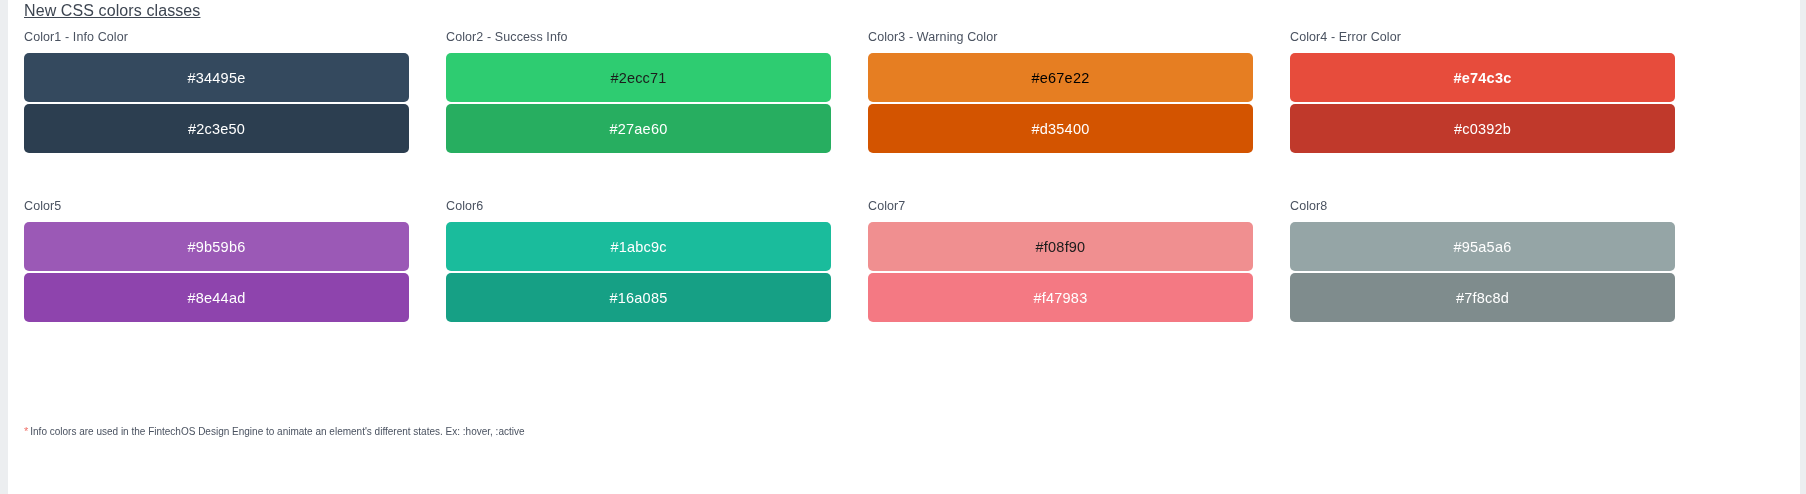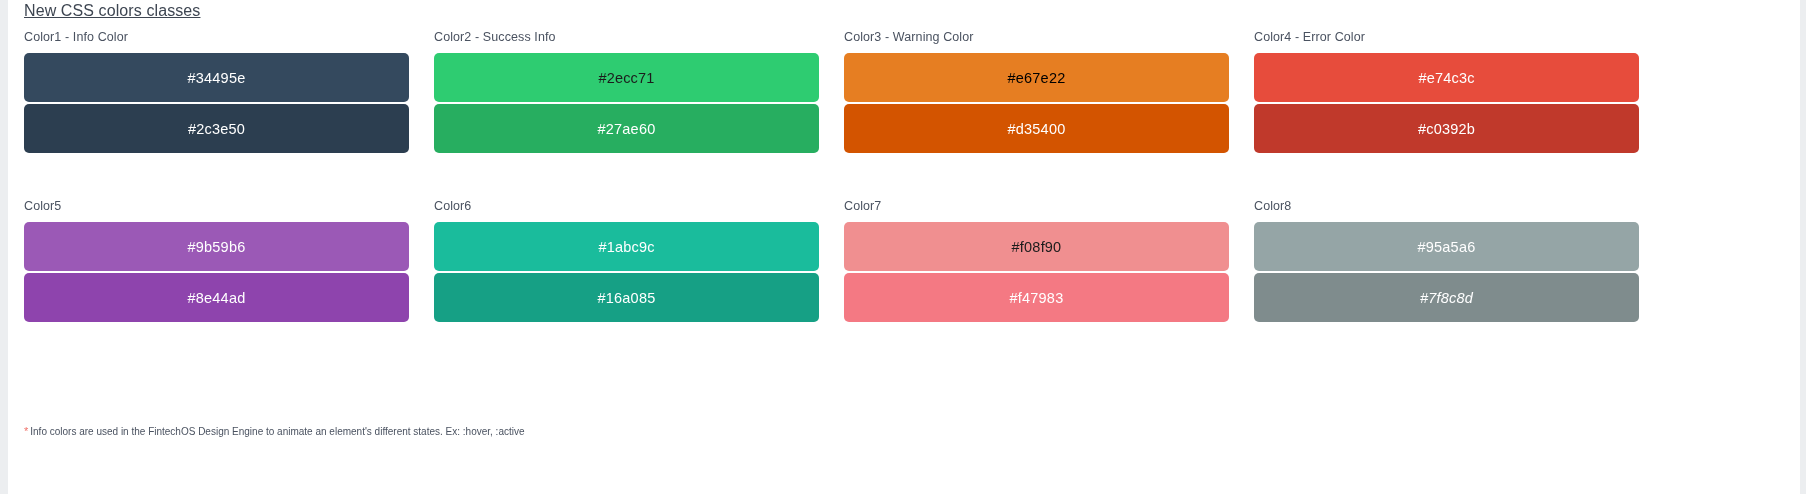--- a/index.html
+++ b/index.html
@@ -47,21 +47,21 @@
 
   .grid {
     position: absolute;
     left: 16px;
     top: 30px;
     width: 1760px;
   }
 
   .row {
     display: flex;
-    gap: 0px;
+    gap: 12px;
   }
   .row + .row {
     margin-top: 46px;
   }
 
   .group {
     width: 385px;
     margin-right: 25px;
   }
   .group:last-child {
@@ -127,21 +127,21 @@
             <div class="swatch" style="background: rgb(46, 204, 113); color: rgb(28, 28, 28);">#2ecc71</div>
             <div class="swatch" style="background: rgb(39, 174, 96); color: rgb(255, 255, 255);">#27ae60</div>
           </div>
           <div class="group">
             <div class="group-label">Color3 - Warning Color</div>
             <div class="swatch" style="background: rgb(230, 126, 34); color: #000000;">#e67e22</div>
             <div class="swatch" style="background: rgb(211, 84, 0); color: rgb(255, 255, 255);">#d35400</div>
           </div>
           <div class="group">
             <div class="group-label">Color4 - Error Color</div>
-            <div class="swatch" style="background: rgb(231, 76, 60); color: rgb(255, 255, 255);">#e74c3c</div>
+            <div class="swatch" style="background: rgb(231, 76, 60); color: rgb(255, 255, 255); font-weight: bold;">#e74c3c</div>
             <div class="swatch" style="background: rgb(192, 57, 43); color: rgb(255, 255, 255);">#c0392b</div>
           </div>
         </div>
         <div class="row">
           <div class="group">
             <div class="group-label">Color5</div>
             <div class="swatch" style="background: rgb(155, 89, 182); color: rgb(255, 255, 255);">#9b59b6</div>
             <div class="swatch" style="background: rgb(142, 68, 173); color: rgb(255, 255, 255);">#8e44ad</div>
           </div>
           <div class="group">
@@ -150,21 +150,21 @@
             <div class="swatch" style="background: rgb(22, 160, 133); color: rgb(255, 255, 255);">#16a085</div>
           </div>
           <div class="group">
             <div class="group-label">Color7</div>
             <div class="swatch" style="background: rgb(240, 143, 144); color: rgb(28, 28, 28);">#f08f90</div>
             <div class="swatch" style="background: rgb(244, 121, 131); color: rgb(255, 255, 255);">#f47983</div>
           </div>
           <div class="group">
             <div class="group-label">Color8</div>
             <div class="swatch" style="background: rgb(149, 165, 166); color: rgb(255, 255, 255);">#95a5a6</div>
-            <div class="swatch" style="background: rgb(127, 140, 141); color: rgb(255, 255, 255); font-style: italic;">#7f8c8d</div>
+            <div class="swatch" style="background: rgb(127, 140, 141); color: rgb(255, 255, 255);">#7f8c8d</div>
           </div>
         </div>
       </div>
 
     <div class="footnote">
       <span class="star" style="color: rgb(240, 114, 106);">*</span><span>Info colors are used in the FintechOS Design Engine to animate an element's different states. Ex: :hover, :active</span>
     </div>
 
   </div>
 </div>

